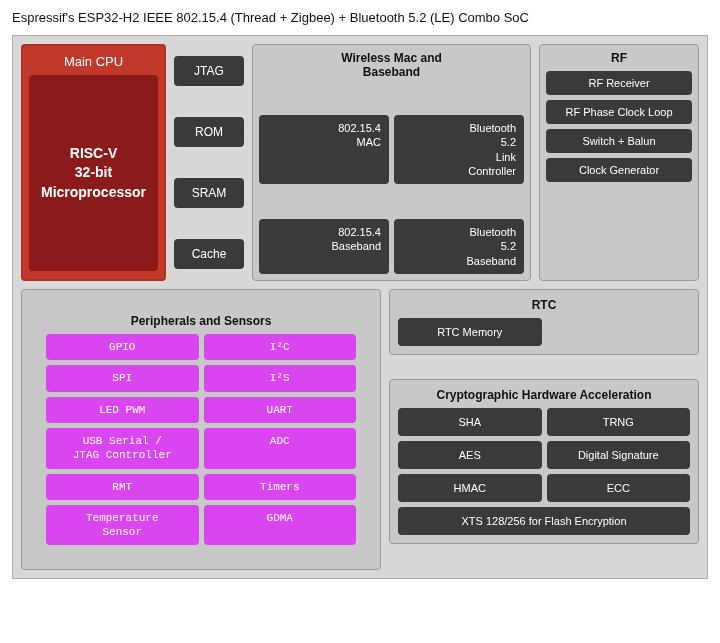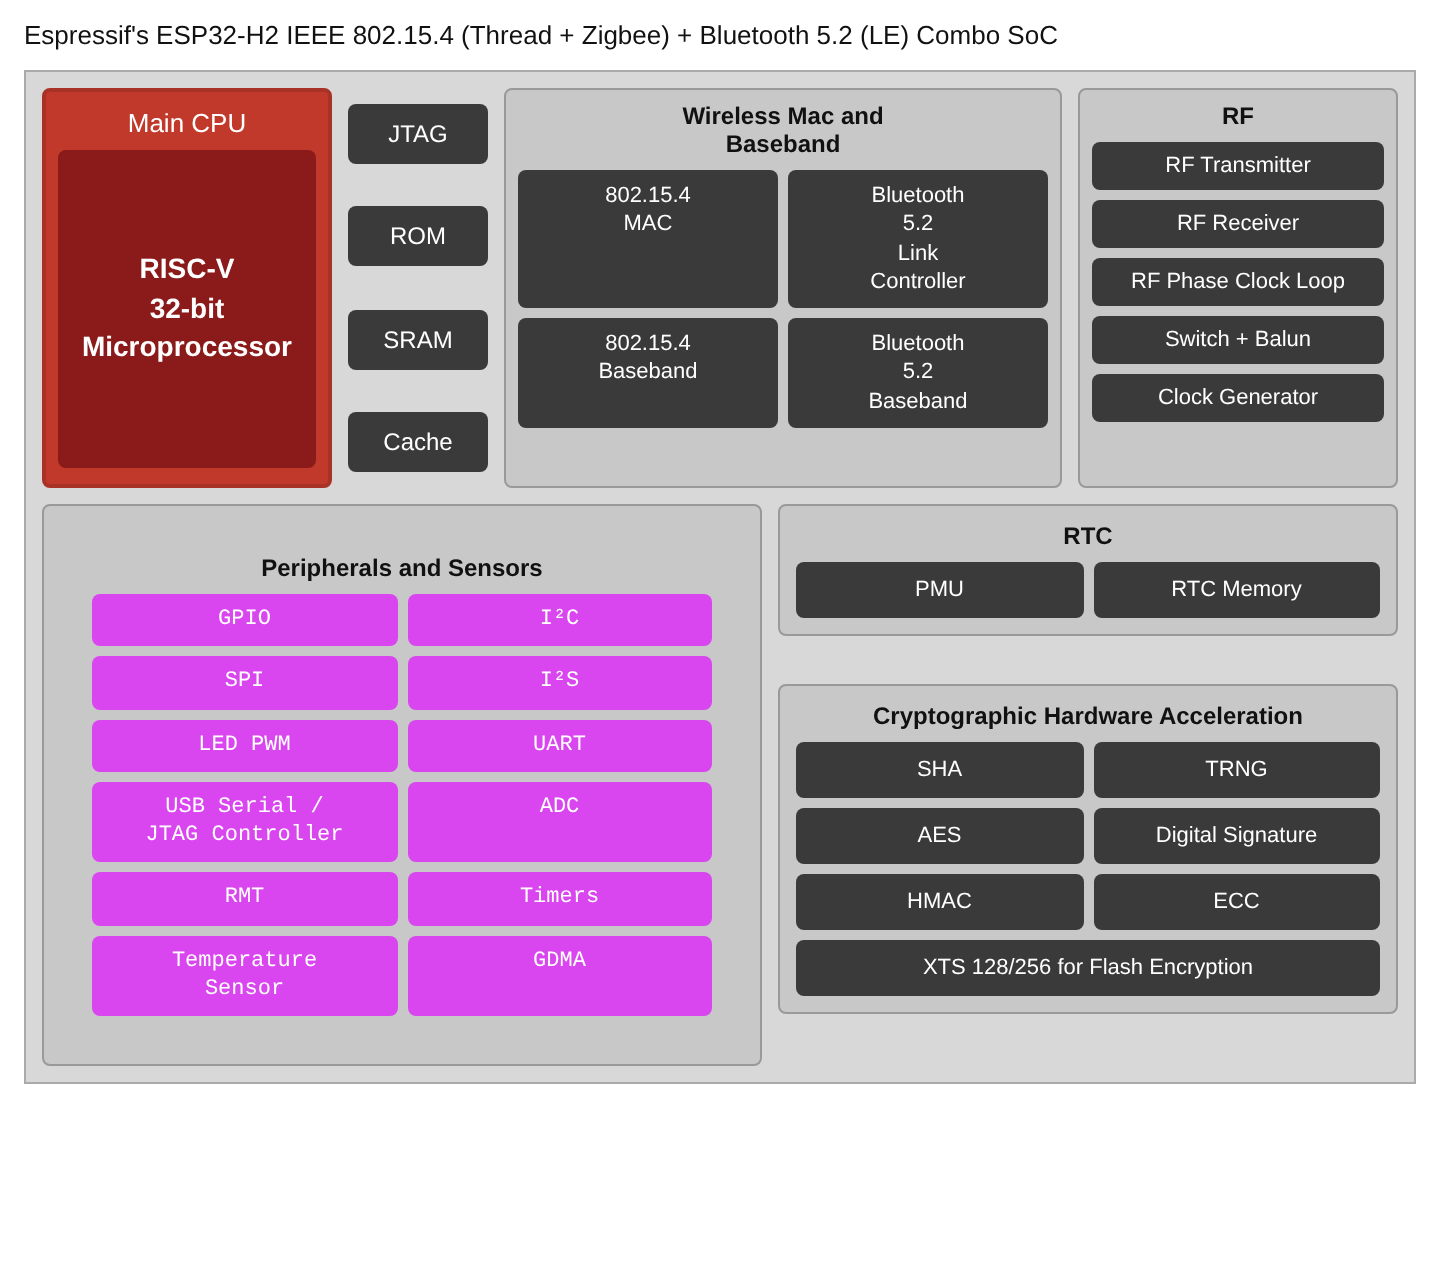--- a/index.html
+++ b/index.html
@@ -97,22 +97,23 @@
       display: grid;
       grid-template-columns: 1fr 1fr;
       gap: 5px;
     }
     .wireless-box {
       background: #3a3a3a;
       color: #fff;
       border-radius: 4px;
       padding: 6px 8px;
       font-size: 11px;
-      text-align: center;
+      text-align: right;
       line-height: 1.3;
+      margin-top: 30px;
     }
     
     .rf-section {
       background: #c8c8c8;
       border: 1.5px solid #999;
       border-radius: 4px;
       padding: 6px;
       min-width: 160px;
     }
     .rf-list {
@@ -242,21 +243,20 @@
         <div class="wireless-box">802.15.4<br>MAC</div>
         <div class="wireless-box">Bluetooth<br>5.2<br>Link<br>Controller</div>
         <div class="wireless-box">802.15.4<br>Baseband</div>
         <div class="wireless-box">Bluetooth<br>5.2<br>Baseband</div>
       </div>
     </div>
 
     <div class="rf-section">
       <div class="section-title">RF</div>
       <div class="rf-list">
-        <div class="rf-box">RF Transmitter</div>
         <div class="rf-box">RF Receiver</div>
         <div class="rf-box">RF Phase Clock Loop</div>
         <div class="rf-box">Switch + Balun</div>
         <div class="rf-box">Clock Generator</div>
       </div>
     </div>
   </div>
 
   <div class="bottom-row">
 
@@ -276,21 +276,20 @@
         <div class="peri-box">Temperature<br>Sensor</div>
         <div class="peri-box">GDMA</div>
       </div>
     </div>
 
     <div class="right-bottom">
 
       <div class="rtc-section">
         <div class="section-title">RTC</div>
         <div class="rtc-grid">
-          <div class="rtc-box">PMU</div>
           <div class="rtc-box">RTC Memory</div>
         </div>
       </div>
 
       <div class="crypto-section">
         <div class="section-title">Cryptographic Hardware Acceleration</div>
         <div class="crypto-grid">
           <div class="crypto-box">SHA</div>
           <div class="crypto-box">TRNG</div>
           <div class="crypto-box">AES</div>

